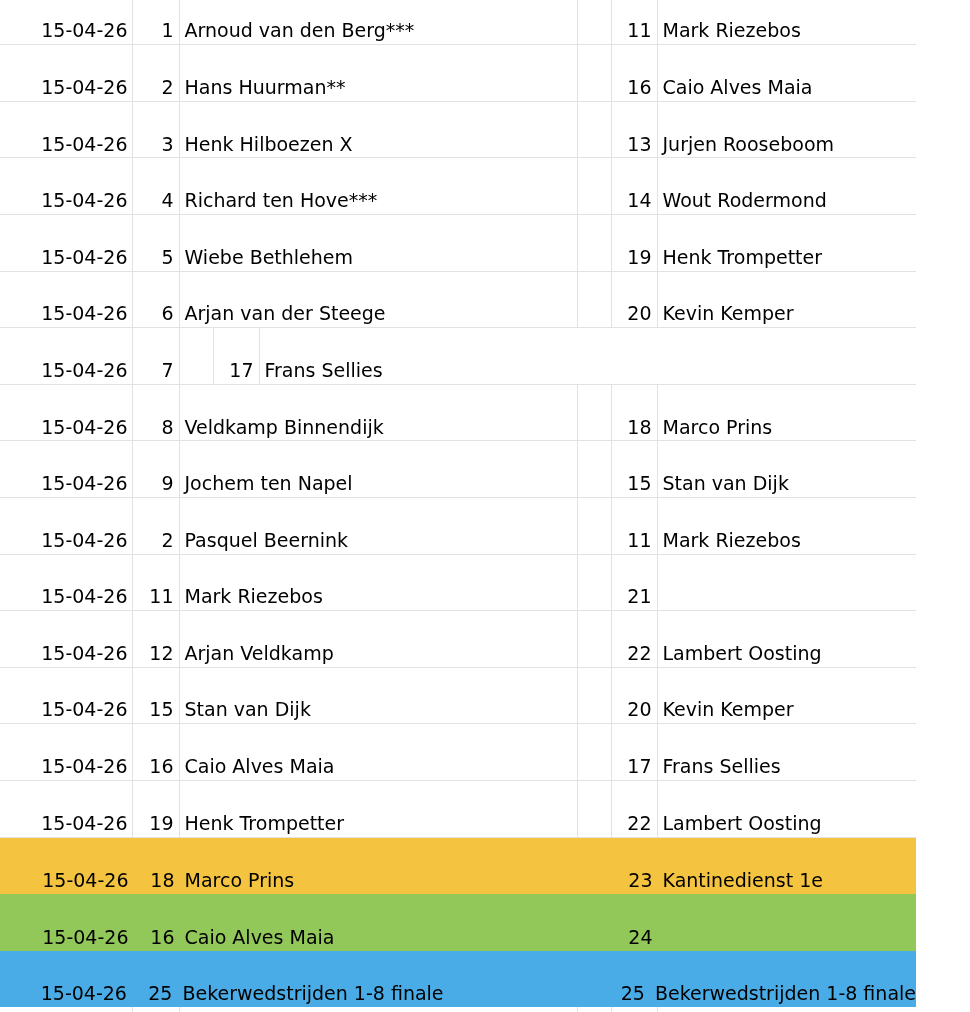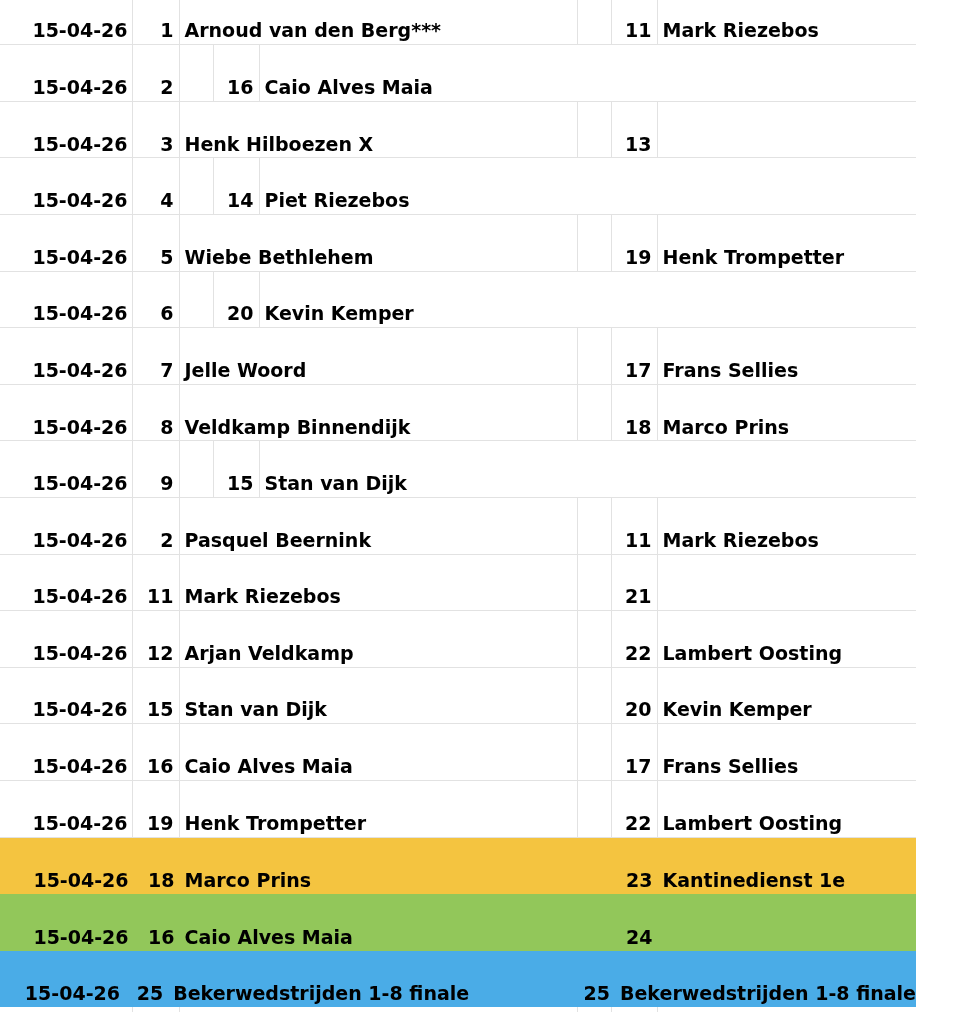--- a/index.html
+++ b/index.html
@@ -9,21 +9,20 @@
   }
   .sheet {
     position: relative;
     width: 916px;
     height: 1012px;
     overflow: hidden;
     background: #7dd3fc;
     font-family: "DejaVu Sans", "Liberation Sans", sans-serif;
     font-size: 19px;
     color: #000000;
-    font-weight: bold;
   }
   .row {
     display: flex;
     height: 56.6px;
     box-sizing: border-box;
     border-bottom: 1px solid #e2e2e2;
     background: #ffffff;
   }
   .row.first {
     height: 45.3px;
@@ -106,20 +105,23 @@
       <span>Mark Riezebos</span>
     </div>
   </div>
       <div class="row">
     <div class="cell c-date">
       <span>15-04-26</span>
     </div>
     <div class="cell c-num1">
       <span>2</span>
     </div>
+    <div class="cell c-name1">
+      <span>Hans Huurman**</span>
+    </div>
     <div class="cell c-gap"></div>
     <div class="cell c-num2">
       <span>16</span>
     </div>
     <div class="cell c-name2">
       <span>Caio Alves Maia</span>
     </div>
   </div>
       <div class="row">
     <div class="cell c-date">
@@ -128,34 +130,40 @@
     <div class="cell c-num1">
       <span>3</span>
     </div>
     <div class="cell c-name1">
       <span>Henk Hilboezen X</span>
     </div>
     <div class="cell c-gap"></div>
     <div class="cell c-num2">
       <span>13</span>
     </div>
+    <div class="cell c-name2">
+      <span>Jurjen Rooseboom</span>
+    </div>
   </div>
       <div class="row">
     <div class="cell c-date">
       <span>15-04-26</span>
     </div>
     <div class="cell c-num1">
       <span>4</span>
     </div>
+    <div class="cell c-name1">
+      <span>Richard ten Hove***</span>
+    </div>
     <div class="cell c-gap"></div>
     <div class="cell c-num2">
       <span>14</span>
     </div>
     <div class="cell c-name2">
-      <span>Piet Riezebos</span>
+      <span>Wout Rodermond</span>
     </div>
   </div>
       <div class="row">
     <div class="cell c-date">
       <span>15-04-26</span>
     </div>
     <div class="cell c-num1">
       <span>5</span>
     </div>
     <div class="cell c-name1">
@@ -169,38 +177,38 @@
       <span>Henk Trompetter</span>
     </div>
   </div>
       <div class="row">
     <div class="cell c-date">
       <span>15-04-26</span>
     </div>
     <div class="cell c-num1">
       <span>6</span>
     </div>
+    <div class="cell c-name1">
+      <span>Arjan van der Steege</span>
+    </div>
     <div class="cell c-gap"></div>
     <div class="cell c-num2">
       <span>20</span>
     </div>
     <div class="cell c-name2">
       <span>Kevin Kemper</span>
     </div>
   </div>
       <div class="row">
     <div class="cell c-date">
       <span>15-04-26</span>
     </div>
     <div class="cell c-num1">
       <span>7</span>
     </div>
-    <div class="cell c-name1">
-      <span>Jelle Woord</span>
-    </div>
     <div class="cell c-gap"></div>
     <div class="cell c-num2">
       <span>17</span>
     </div>
     <div class="cell c-name2">
       <span>Frans Sellies</span>
     </div>
   </div>
       <div class="row">
     <div class="cell c-date">
@@ -219,20 +227,23 @@
     <div class="cell c-name2">
       <span>Marco Prins</span>
     </div>
   </div>
       <div class="row">
     <div class="cell c-date">
       <span>15-04-26</span>
     </div>
     <div class="cell c-num1">
       <span>9</span>
+    </div>
+    <div class="cell c-name1">
+      <span>Jochem ten Napel</span>
     </div>
     <div class="cell c-gap"></div>
     <div class="cell c-num2">
       <span>15</span>
     </div>
     <div class="cell c-name2">
       <span>Stan van Dijk</span>
     </div>
   </div>
       <div class="row">

